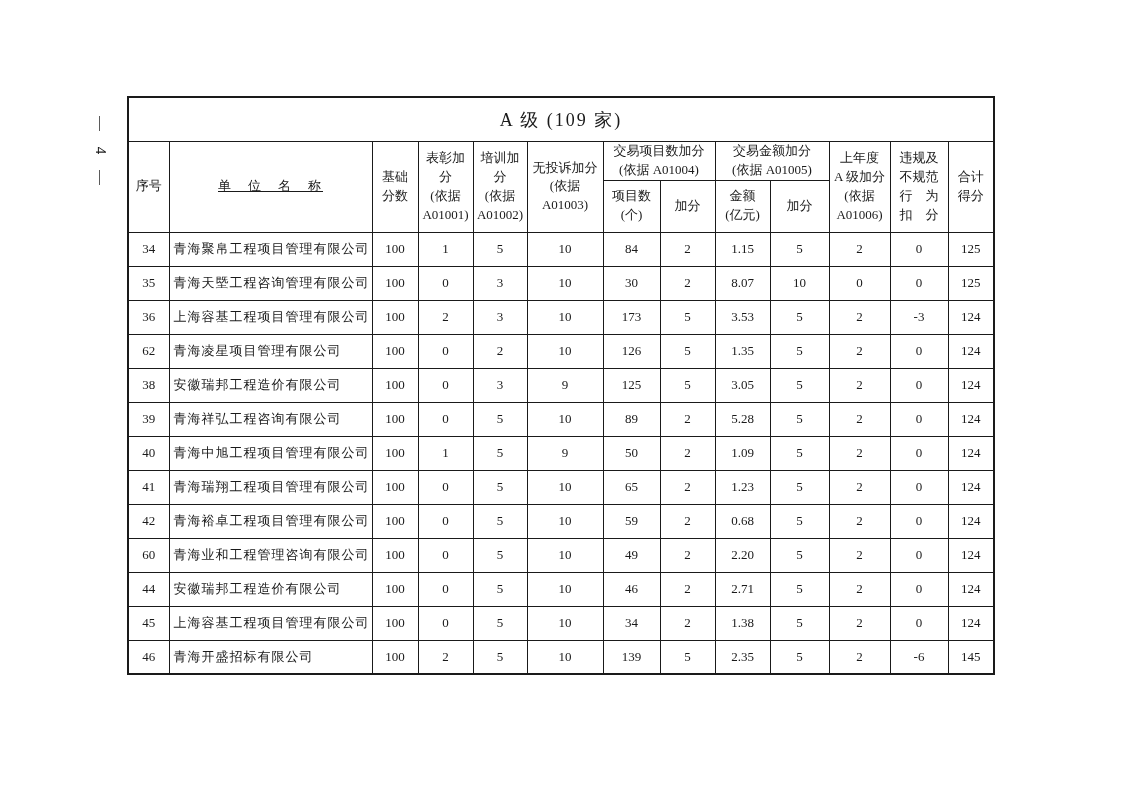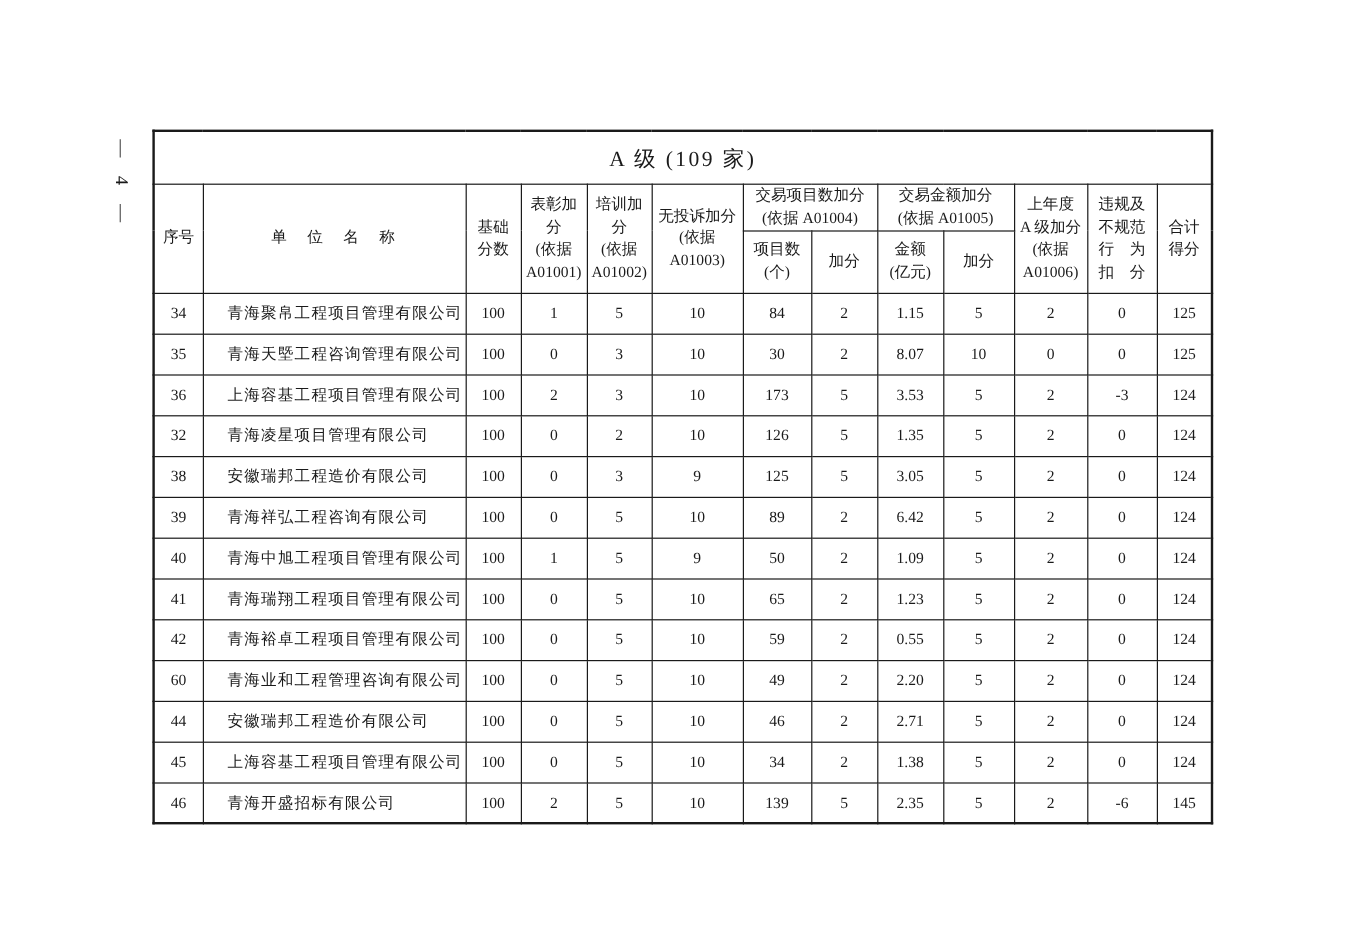--- a/index.html
+++ b/index.html
@@ -23,21 +23,21 @@
     left: 92px;
     top: 116px;
     writing-mode: vertical-rl;
     font-size: 15px;
     letter-spacing: 6px;
     color: #1a1a1a;
   }
   table.rating-table {
     position: absolute;
     left: 127px;
-    top: 108px;
+    top: 96px;
     border-collapse: collapse;
     table-layout: fixed;
     border: 2px solid #1a1a1a;
   }
   .rating-table th, .rating-table td {
     border: 1px solid #1a1a1a;
     padding: 0 2px;
     text-align: center;
     vertical-align: middle;
     font-size: 13px;
@@ -50,25 +50,25 @@
     height: 43px;
     font-size: 18px;
     letter-spacing: 2px;
     line-height: 1;
   }
   .rating-table thead tr.h-top { height: 38px; }
   .rating-table thead tr.h-sub { height: 52px; }
   .rating-table tbody tr { height: 34px; }
   .rating-table td.name-cell {
     text-align: left;
-    padding-left: 20px;
+    padding-left: 4px;
     letter-spacing: 1px;
     white-space: nowrap;
   }
-  .rating-table th.name-h { letter-spacing: 2px; }
+  .rating-table th.name-h { letter-spacing: 2px; text-decoration: underline; }
 </style>
 </head>
 <body>
 
 <div class="page">
 
   <div class="page-num">— 4 —</div>
 
   <table class="rating-table">
     <colgroup>
@@ -168,21 +168,21 @@
           <td>10</td>
           <td>173</td>
           <td>5</td>
           <td>3.53</td>
           <td>5</td>
           <td>2</td>
           <td>-3</td>
           <td>124</td>
         </tr>
         <tr>
-          <td>32</td>
+          <td>62</td>
           <td class="name-cell">青海凌星项目管理有限公司</td>
           <td>100</td>
           <td>0</td>
           <td>2</td>
           <td>10</td>
           <td>126</td>
           <td>5</td>
           <td>1.35</td>
           <td>5</td>
           <td>2</td>
@@ -206,21 +206,21 @@
         </tr>
         <tr>
           <td>39</td>
           <td class="name-cell">青海祥弘工程咨询有限公司</td>
           <td>100</td>
           <td>0</td>
           <td>5</td>
           <td>10</td>
           <td>89</td>
           <td>2</td>
-          <td>6.42</td>
+          <td>5.28</td>
           <td>5</td>
           <td>2</td>
           <td>0</td>
           <td>124</td>
         </tr>
         <tr>
           <td>40</td>
           <td class="name-cell">青海中旭工程项目管理有限公司</td>
           <td>100</td>
           <td>1</td>
@@ -251,21 +251,21 @@
         </tr>
         <tr>
           <td>42</td>
           <td class="name-cell">青海裕卓工程项目管理有限公司</td>
           <td>100</td>
           <td>0</td>
           <td>5</td>
           <td>10</td>
           <td>59</td>
           <td>2</td>
-          <td>0.55</td>
+          <td>0.68</td>
           <td>5</td>
           <td>2</td>
           <td>0</td>
           <td>124</td>
         </tr>
         <tr>
           <td>60</td>
           <td class="name-cell">青海业和工程管理咨询有限公司</td>
           <td>100</td>
           <td>0</td>

